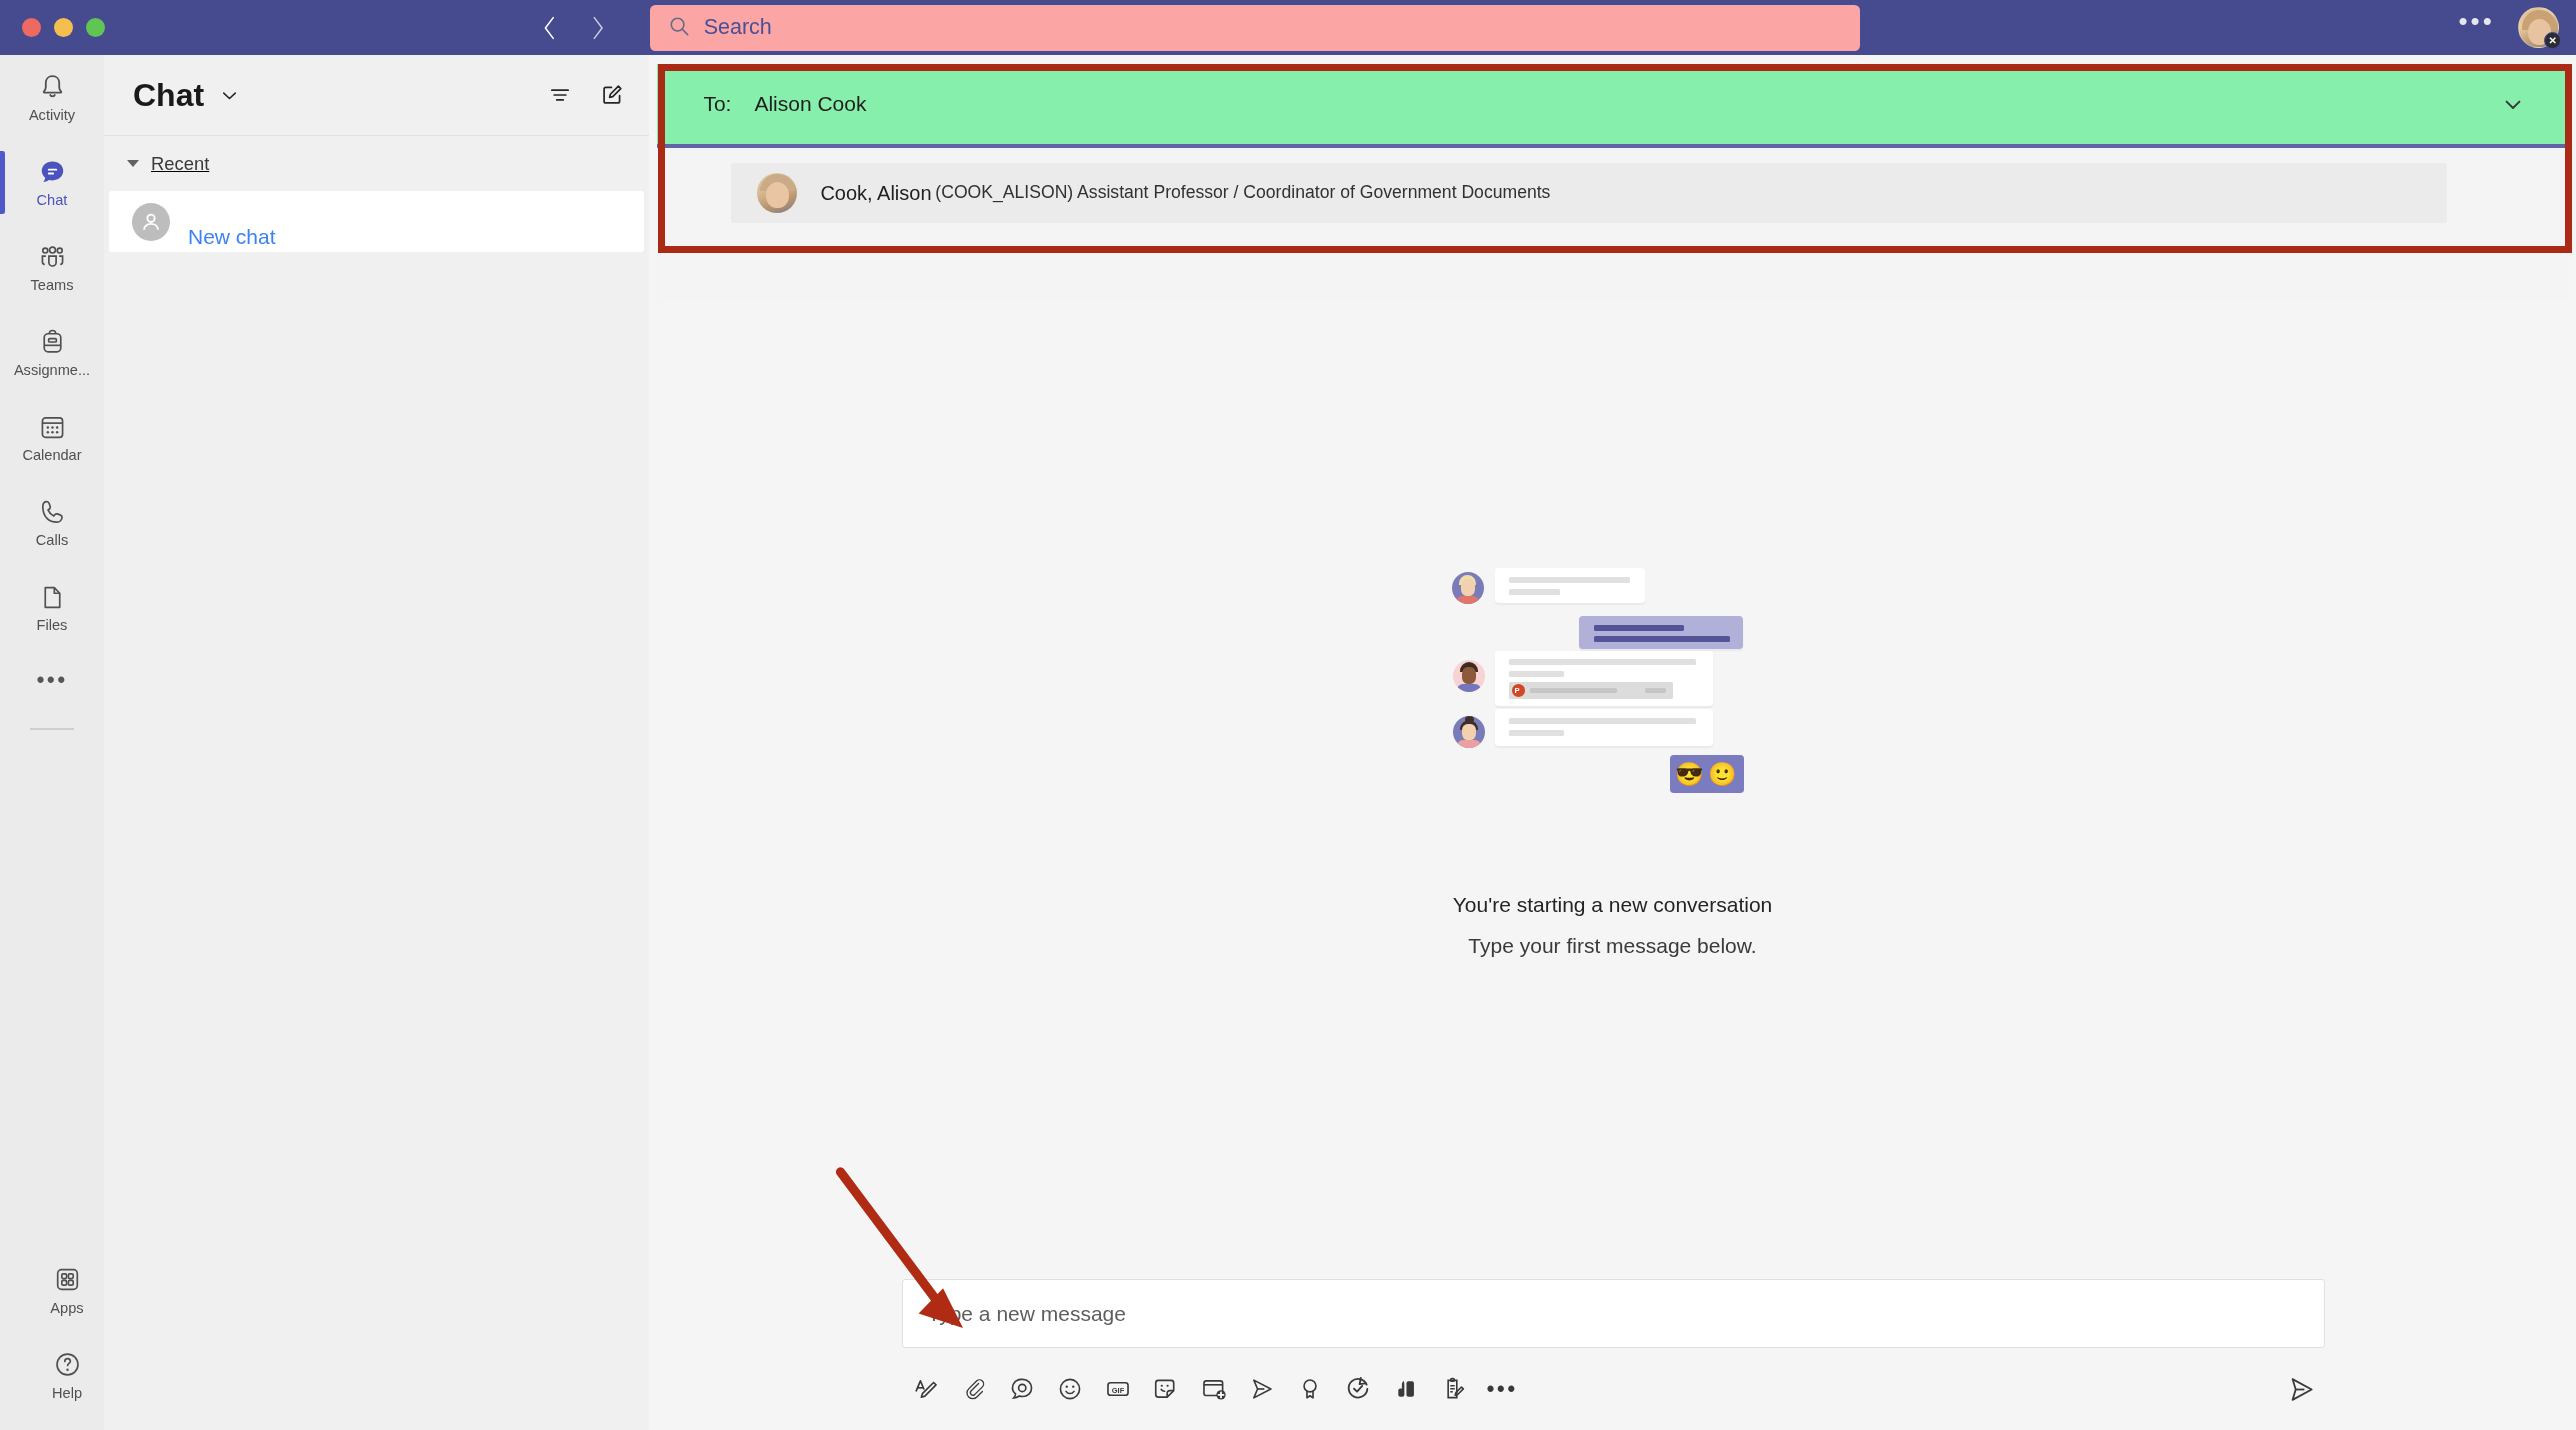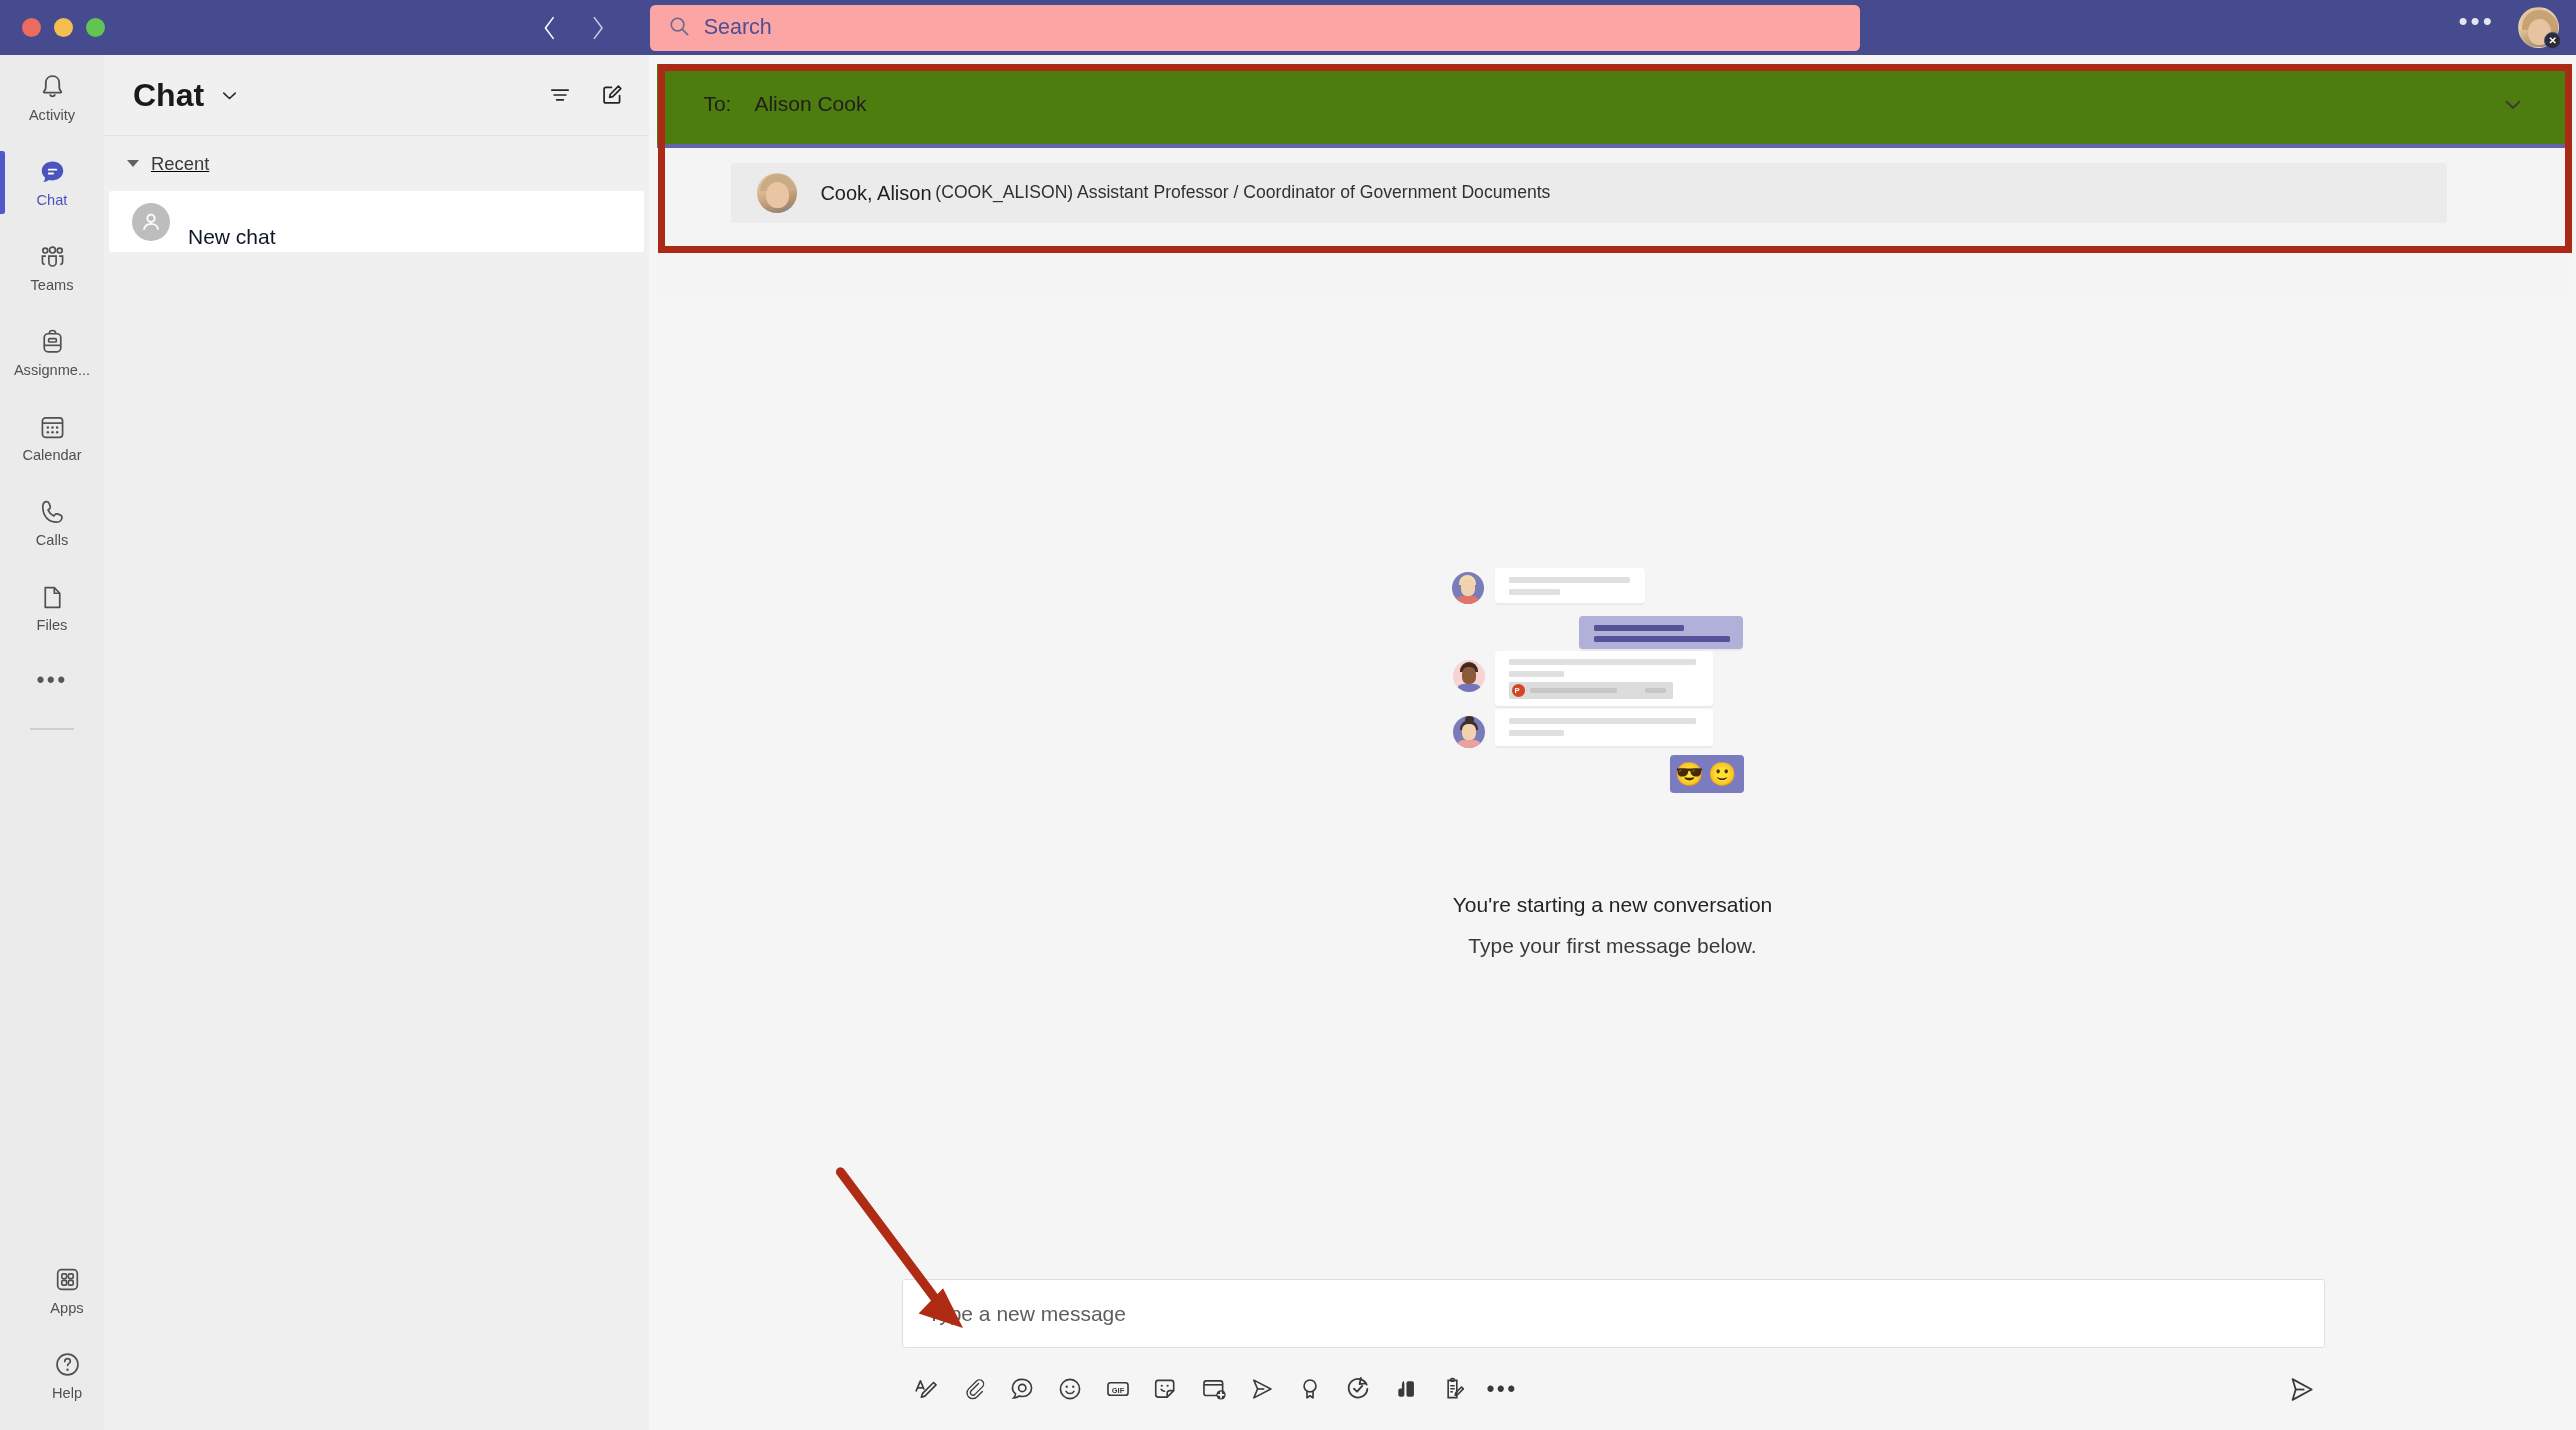--- a/index.html
+++ b/index.html
@@ -95,28 +95,28 @@
   .section-caret { width: 0; height: 0; border-left: 6.1px solid transparent; border-right: 6.1px solid transparent; border-top: 7.7px solid #616161; }
   .section-label { font-size: 18.4px; color: #3b3a39; }
   .chat-item {
     height: 61px; margin: 0 4.6px; background: #ffffff; border-radius: 3.1px;
     display: flex; align-items: center; padding-left: 23px; gap: 18.4px; cursor: pointer;
   }
   .chat-avatar {
     width: 38px; height: 38px; border-radius: 50%; background: #bdbdbd;
     display: flex; align-items: center; justify-content: center;
   }
-  .chat-item-label { font-size: 21px; color: #0f172a; margin-top: 30px; }
+  .chat-item-label { font-size: 21px; color: #3b82f6; margin-top: 30px; }
 
   
   .main { position: absolute; left: 649px; top: 55px; width: 1927px; height: 1375px; background: #f5f5f5; }
 
   .to-bar {
     position: absolute; left: 8.4px; top: 9.2px; width: 1911px; height: 80px;
-    background: #4d7c0f; display: flex; align-items: center; padding: 0 21.5px 0 46px; justify-content: center;
+    background: #86efac; display: flex; align-items: center; padding: 0 21.5px 0 46px; justify-content: center;
   }
   .to-label { font-size: 21px; color: #201f1e; }
   .to-value { font-size: 21px; color: #201f1e; margin-left: 23px; }
   .to-chevron { margin-left: auto; cursor: pointer; display: flex; padding-right: 20px; }
   .to-underline { position: absolute; left: 8.4px; top: 89px; width: 1911px; height: 3.8px; background: #6264a7; }
 
   .suggest-panel {
     position: absolute; left: 8.4px; top: 93px; width: 1911px; height: 153px; background: #f4f4f4;
   }
   .suggest-item {

